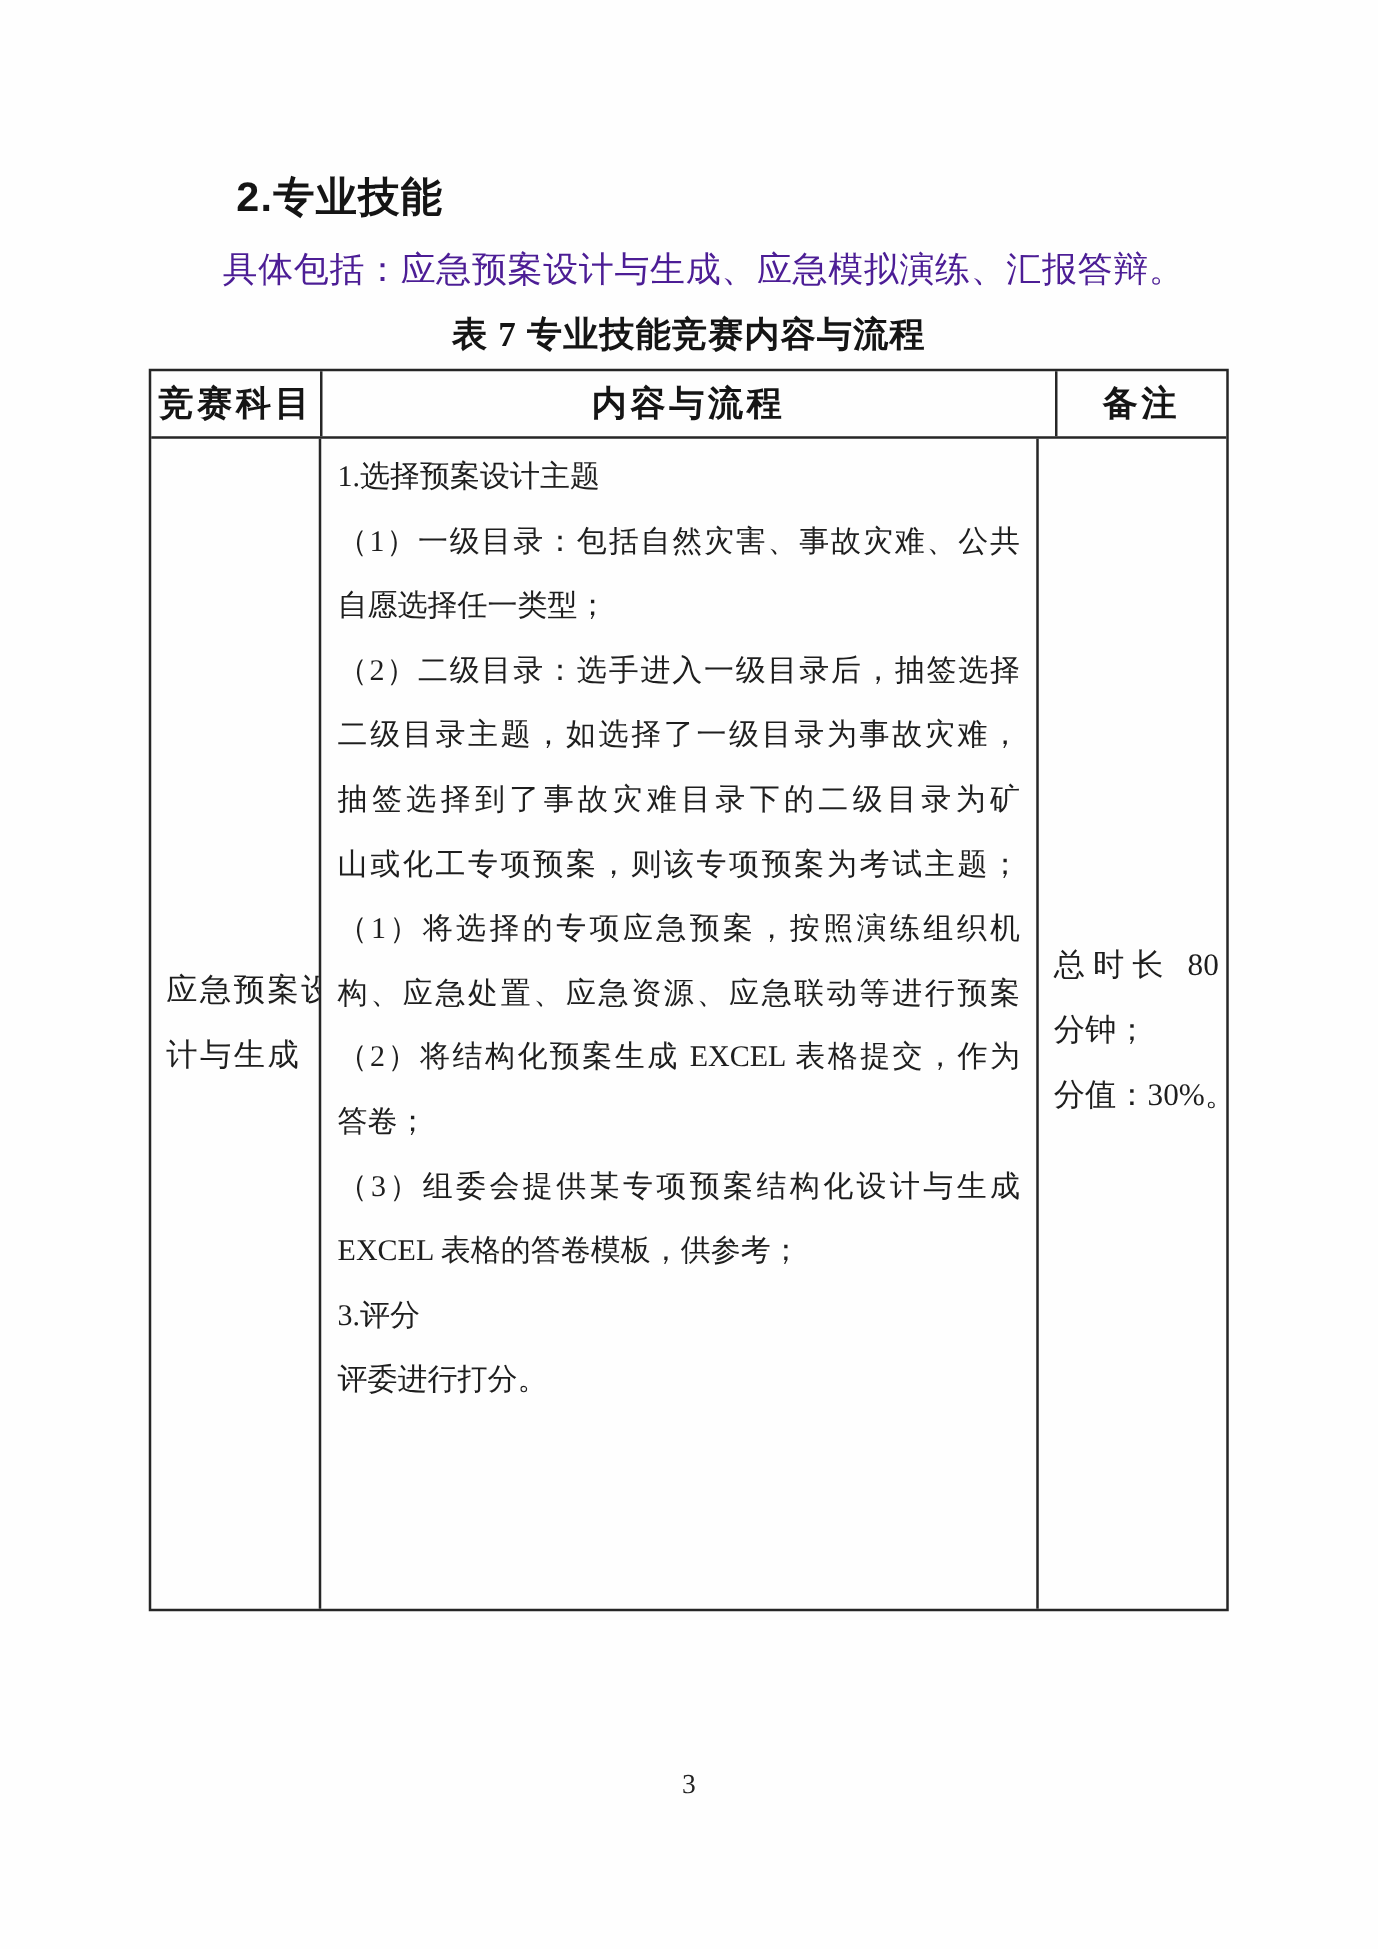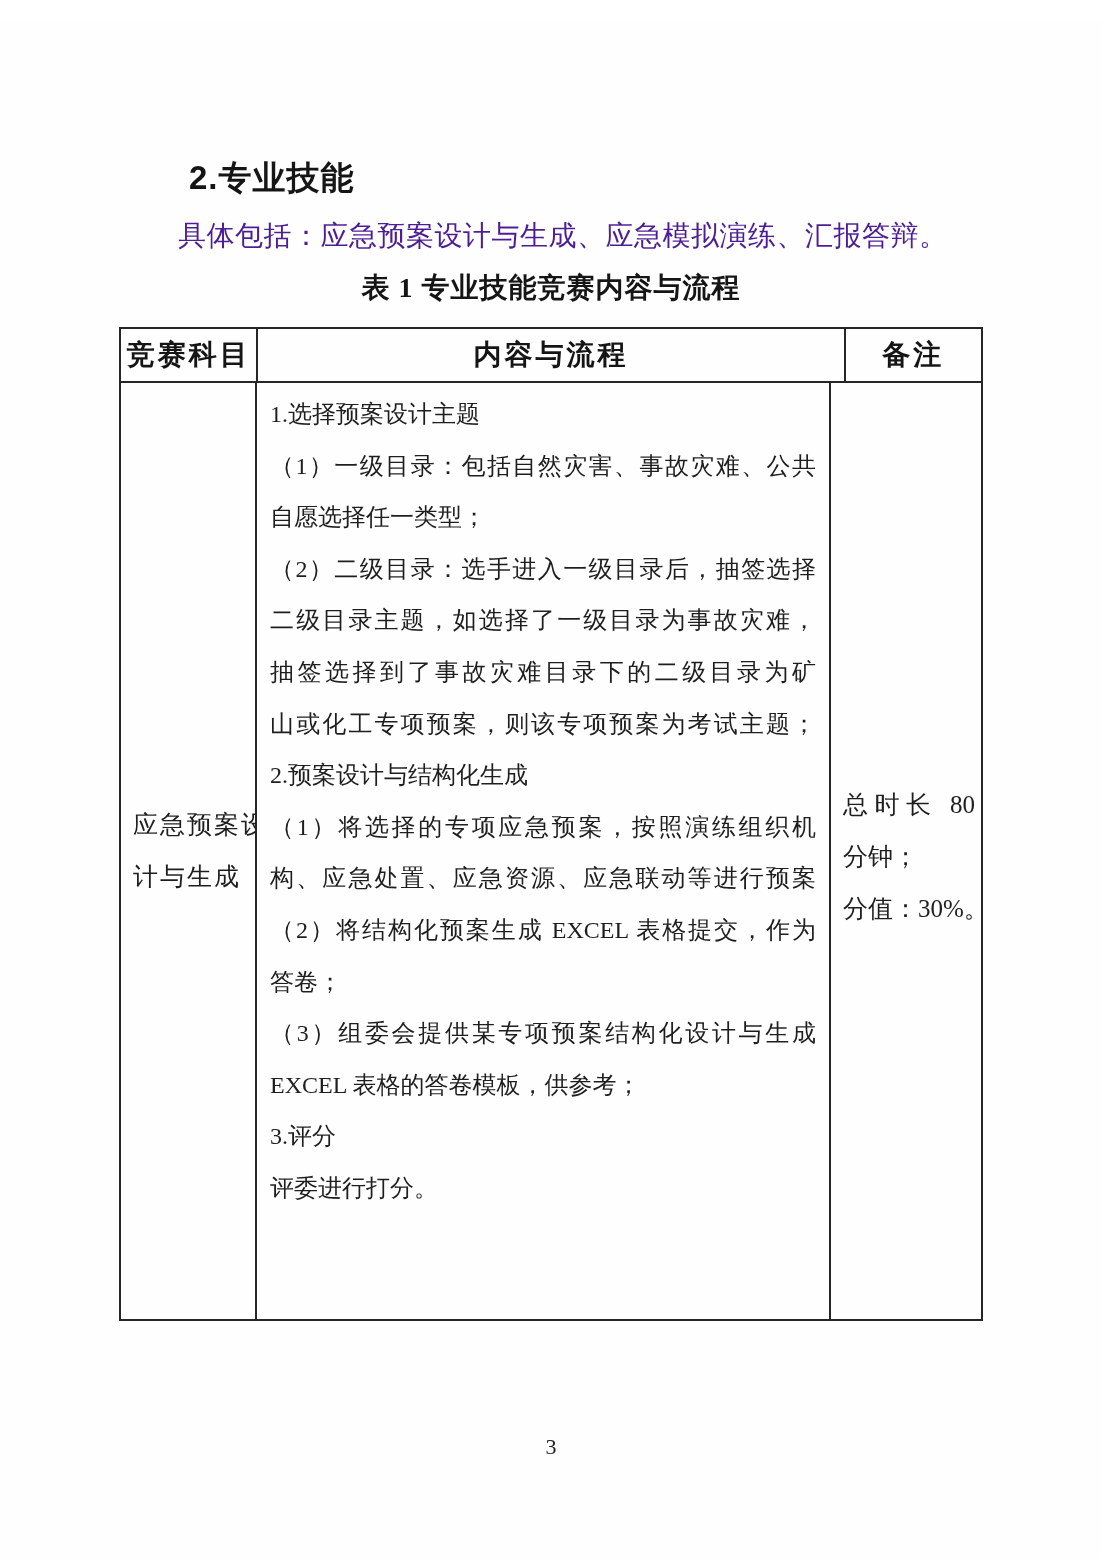--- a/index.html
+++ b/index.html
@@ -12,21 +12,20 @@
     height: 1559px;
     position: relative;
     overflow: hidden;
     font-family: "Liberation Serif", serif;
     color: #1e1e1e;
   }
   .page {
     position: absolute;
     inset: 0;
     background: #fefefe;
-    margin-top: 20px;
   }
   .doc-heading {
     position: absolute;
     left: 189px;
     top: 136px;
     font-family: "Liberation Sans", sans-serif;
     font-weight: bold;
     font-size: 33px;
     letter-spacing: 1px;
     color: #151515;
@@ -50,21 +49,21 @@
     width: 1102px;
     text-align: center;
     font-weight: bold;
     font-size: 28px;
     letter-spacing: 1px;
     color: #151515;
   }
   .comp-table {
     position: absolute;
     left: 119px;
-    top: 307px;
+    top: 295px;
     width: 860px;
     border: 2px solid #262626;
     background: #fefefe;
   }
   .t-row {
     display: flex;
     align-items: stretch;
   }
   .t-header {
     height: 52px;
@@ -133,21 +132,21 @@
 </style>
 </head>
 <body>
 
 <div class="page">
 
   <div class="doc-heading">2.专业技能</div>
 
   <div class="doc-intro">具体包括：应急预案设计与生成、应急模拟演练、汇报答辩。</div>
 
-  <div class="table-caption">表 1 专业技能竞赛内容与流程</div>
+  <div class="table-caption">表 7 专业技能竞赛内容与流程</div>
 
   <div class="comp-table">
 
     <div class="t-row t-header">
       <div class="t-cell col-subject hdr-cell">竞赛科目</div>
       <div class="t-cell col-content hdr-cell">内容与流程</div>
       <div class="t-cell col-remark hdr-cell">备注</div>
     </div>
 
     <div class="t-row t-body">
@@ -156,21 +155,20 @@
           <div class="line">计与生成</div>
       </div>
       <div class="t-cell col-content content-cell">
         <div class="line">1.选择预案设计主题</div>
           <div class="line just">（1）一级目录：包括自然灾害、事故灾难、公共</div>
           <div class="line">自愿选择任一类型；</div>
           <div class="line just">（2）二级目录：选手进入一级目录后，抽签选择</div>
           <div class="line just">二级目录主题，如选择了一级目录为事故灾难，</div>
           <div class="line just">抽签选择到了事故灾难目录下的二级目录为矿</div>
           <div class="line just">山或化工专项预案，则该专项预案为考试主题；</div>
-          <div class="line">2.预案设计与结构化生成</div>
           <div class="line just">（1）将选择的专项应急预案，按照演练组织机</div>
           <div class="line just">构、应急处置、应急资源、应急联动等进行预案</div>
           <div class="line just">（2）将结构化预案生成 EXCEL 表格提交，作为</div>
           <div class="line">答卷；</div>
           <div class="line just">（3）组委会提供某专项预案结构化设计与生成</div>
           <div class="line">EXCEL 表格的答卷模板，供参考；</div>
           <div class="line">3.评分</div>
           <div class="line">评委进行打分。</div>
       </div>
       <div class="t-cell col-remark remark-cell">

